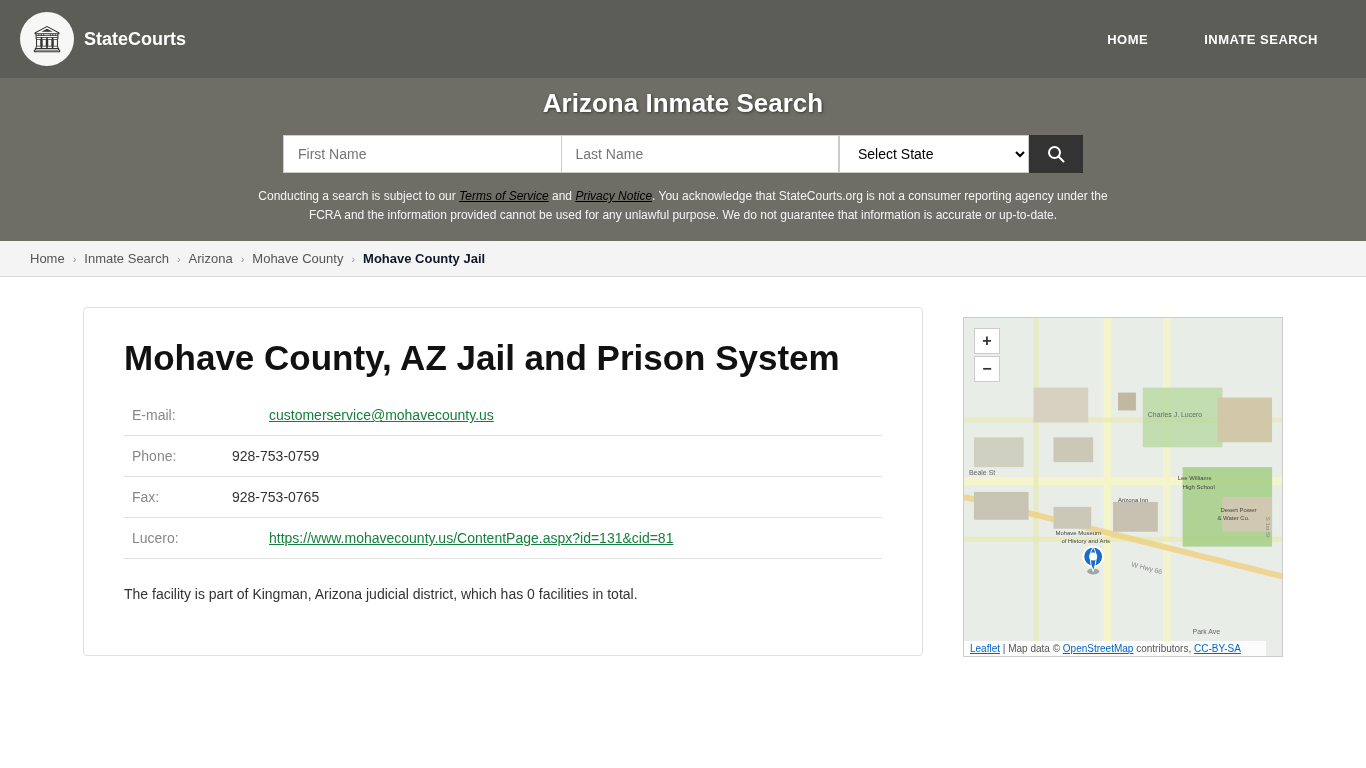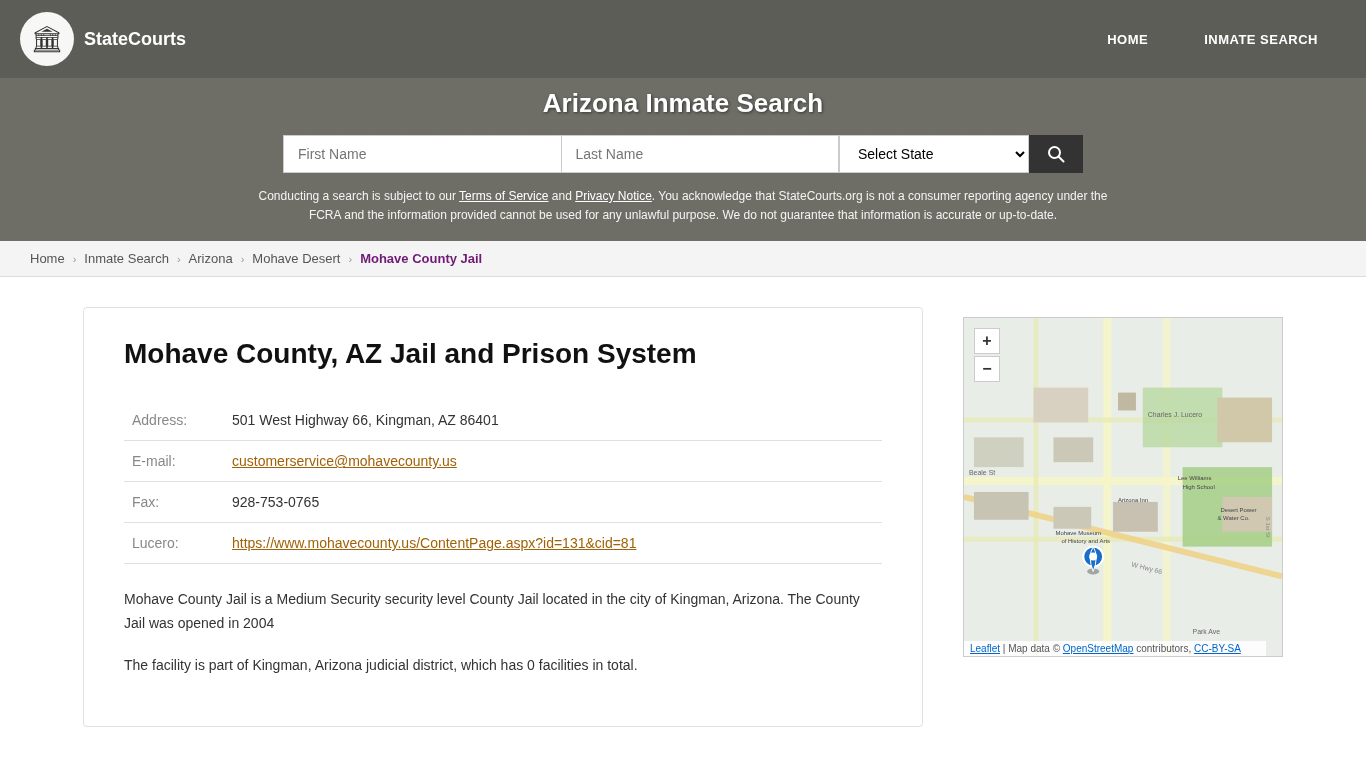--- a/index.html
+++ b/index.html
@@ -132,63 +132,64 @@
       z-index: 10;
       text-align: center;
       color: rgba(255,255,255,0.92);
       font-size: 12px;
       max-width: 900px;
       margin: 14px auto 0;
       line-height: 1.6;
       padding: 0 20px;
     }
     .disclaimer a {
-      color: #ffffff;
+      color: #000000;
       text-decoration: underline;
+      font-style: italic;
     }
 
     
     .breadcrumb {
       background: #f4f4f4;
       border-bottom: 1px solid #ddd;
       padding: 10px 30px;
       display: flex;
       align-items: center;
       gap: 8px;
       font-size: 13px;
       color: #555;
     }
     .breadcrumb a {
       color: #555;
       text-decoration: none;
     }
     .breadcrumb-sep { color: #999; font-size: 11px; }
-    .breadcrumb-current { font-weight: bold; color: #701a75; }
+    .breadcrumb-current { font-weight: bold; color: #0f172a; }
 
     
     .main-content {
       max-width: 1280px;
       margin: 0 auto;
       padding: 30px 40px;
       display: flex;
       gap: 40px;
     }
     .content-left {
       flex: 1;
     }
     .content-right {
       width: 320px;
       flex-shrink: 0;
     }
 
     .page-heading {
-      font-size: 28px;
+      font-size: 35px;
       font-weight: bold;
       color: #111;
-      margin-bottom: 30px;
+      margin-bottom: 17px;
     }
 
     .info-table {
       width: 100%;
       border-collapse: collapse;
       margin-bottom: 24px;
     }
     .info-table tr {
       border-bottom: 1px solid #e0e0e0;
     }
@@ -200,22 +201,23 @@
       color: #888;
       font-size: 14px;
       width: 100px;
       white-space: nowrap;
     }
     .info-value {
       color: #333;
       font-size: 14px;
     }
     .info-value a {
-      color: #a16207;
+      color: #15803d;
       text-decoration: underline;
+      margin-left: 37px;
     }
 
     .description {
       font-size: 14px;
       line-height: 1.7;
       color: #333;
       margin-bottom: 18px;
     }
     .description a {
       color: #333;
@@ -319,55 +321,54 @@
   </div>
 </div>
 
 <div class="breadcrumb">
   <a href="#">Home</a>
   <span class="breadcrumb-sep">›</span>
   <a href="#">Inmate Search</a>
   <span class="breadcrumb-sep">›</span>
   <a href="#">Arizona</a>
   <span class="breadcrumb-sep">›</span>
-  <a href="#">Mohave Desert</a>
+  <a href="#">Mohave County</a>
   <span class="breadcrumb-sep">›</span>
   <span class="breadcrumb-current">Mohave County Jail</span>
 </div>
 
 <div class="main-content">
   <div class="white-card content-left">
     <h2 class="page-heading">Mohave County, AZ Jail and Prison System</h2>
 
     <table class="info-table">
       <tbody>
-          <tr>
-        <td class="info-label">Address:</td>
-        <td class="info-value">501 West Highway 66, Kingman, AZ 86401</td>
-      </tr>
       <tr>
         <td class="info-label">E-mail:</td>
         <td class="info-value">
           <a href="#">customerservice@mohavecounty.us</a>
         </td>
+      </tr>
+      <tr>
+        <td class="info-label">Phone:</td>
+        <td class="info-value">928-753-0759</td>
       </tr>
       <tr>
         <td class="info-label">Fax:</td>
         <td class="info-value">928-753-0765</td>
       </tr>
       <tr>
         <td class="info-label">Lucero:</td>
         <td class="info-value">
           <a href="#">https://www.mohavecounty.us/ContentPage.aspx?id=131&amp;cid=81</a>
         </td>
       </tr>
     </tbody>
       </table>
 
-    <p class="description">Mohave County Jail is a Medium Security security level County Jail located in the city of Kingman, Arizona. The County Jail was opened in 2004</p>
     <p class="description">The facility is part of Kingman, Arizona judicial district, which has 0 facilities in total.</p>
   </div>
 
   <div class="content-right">
     <div class="map-container">
       
       <svg class="map-svg" viewBox="0 0 320 340">
 
         <rect width="320" height="340" fill="#e8ede8"></rect>
 

